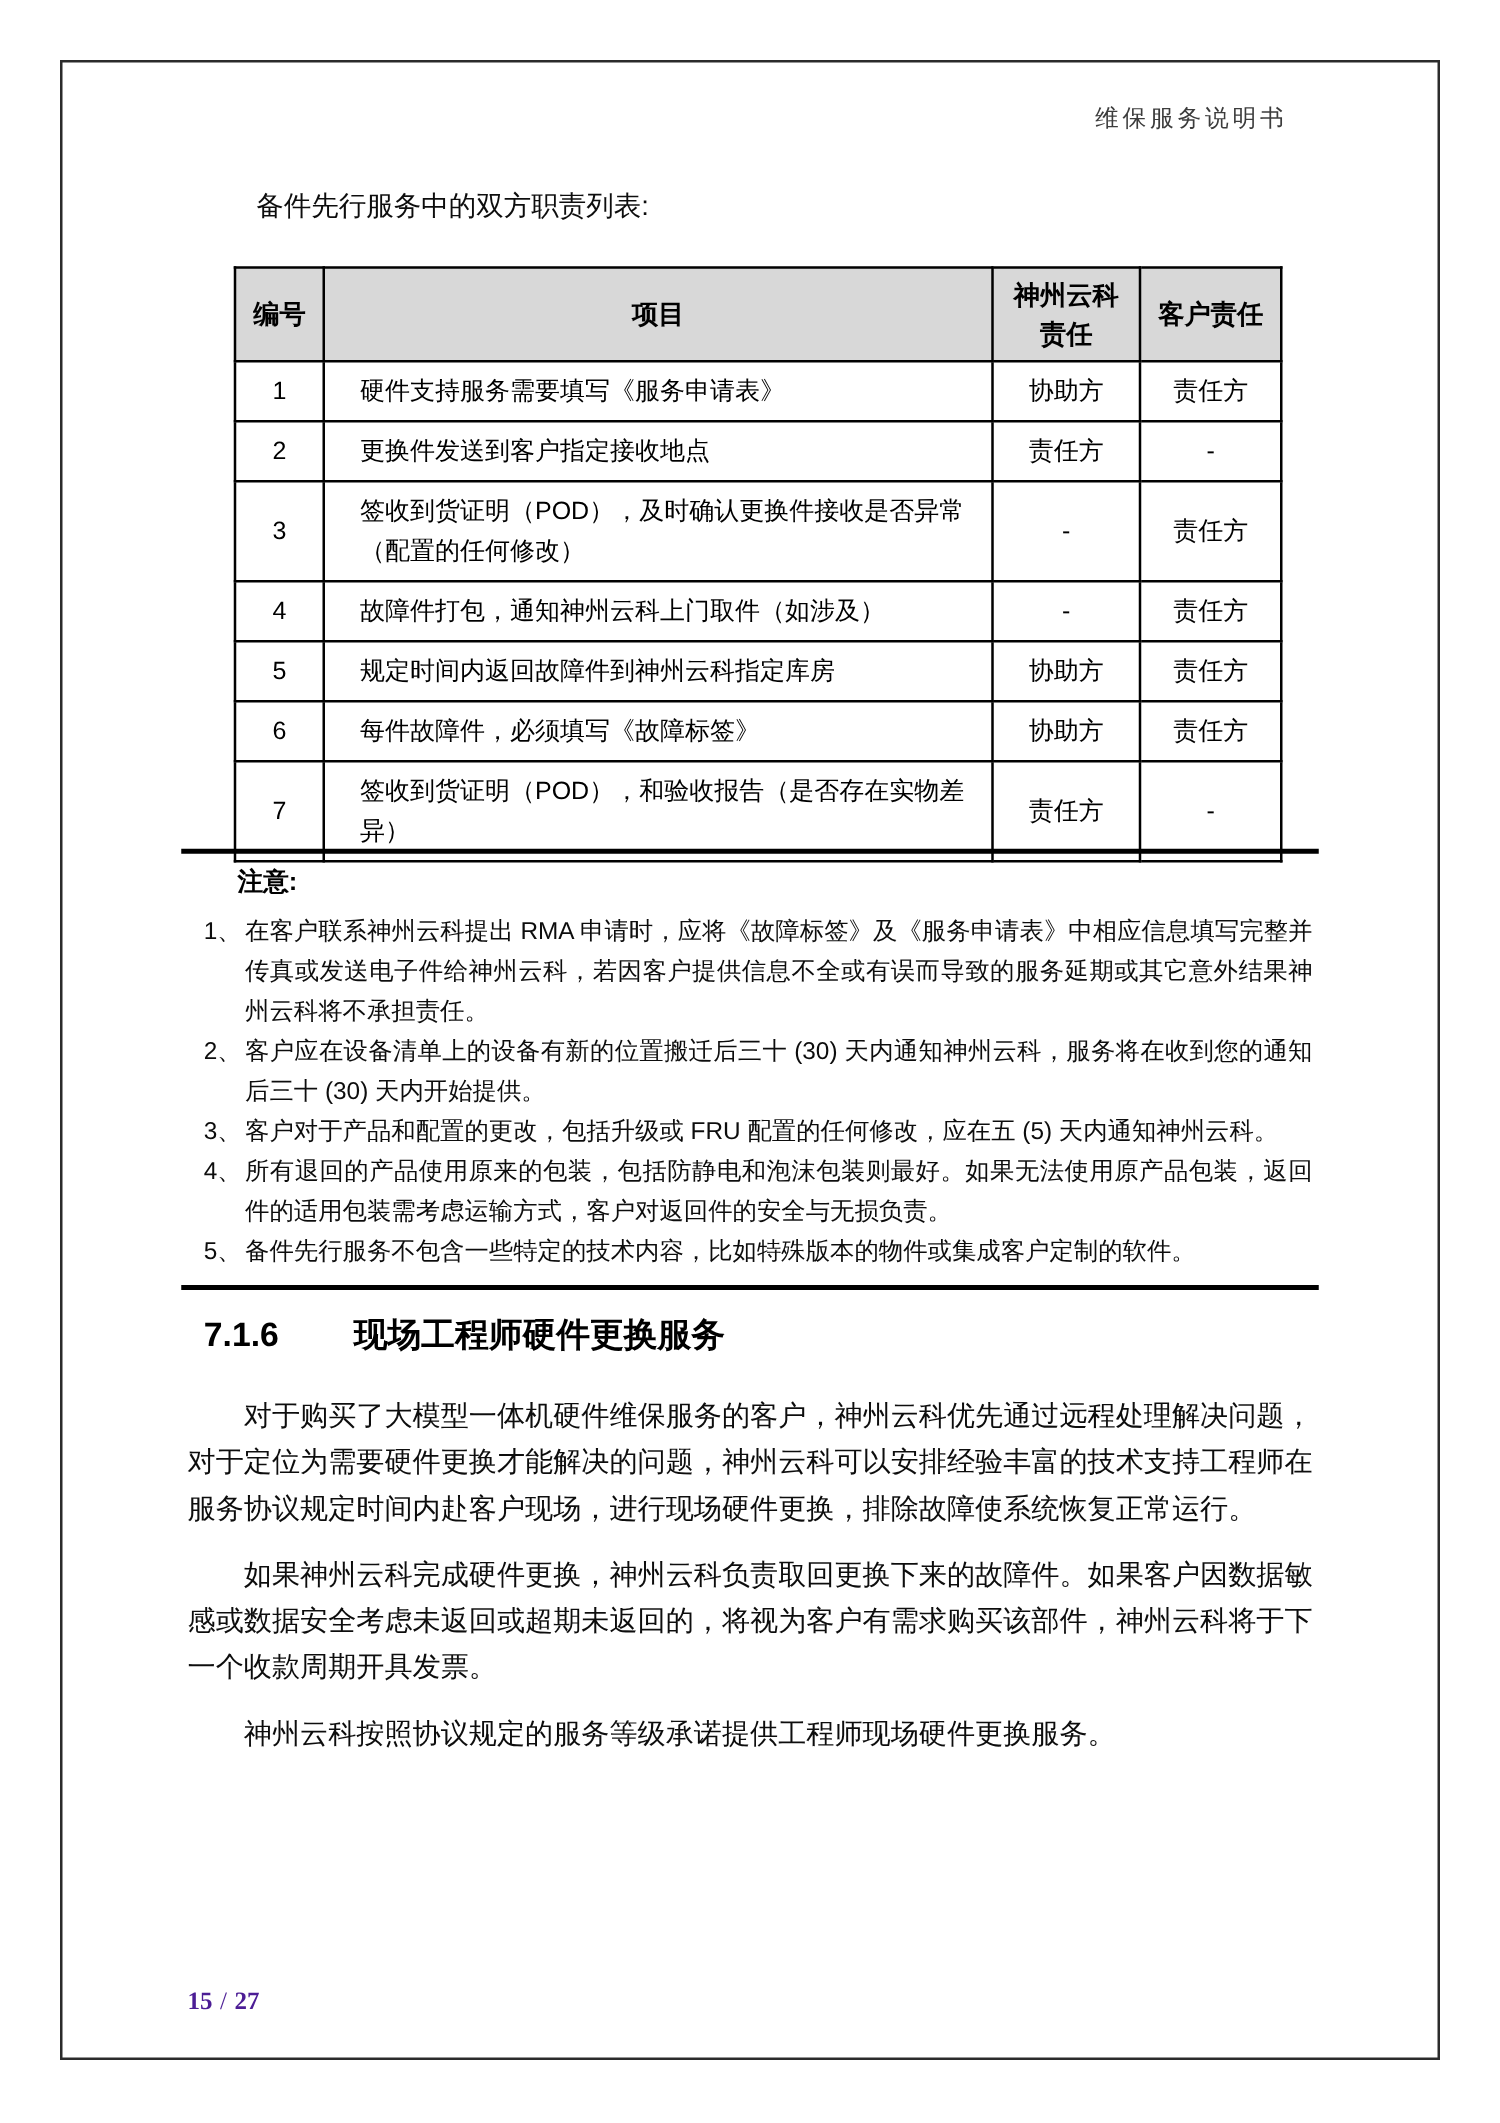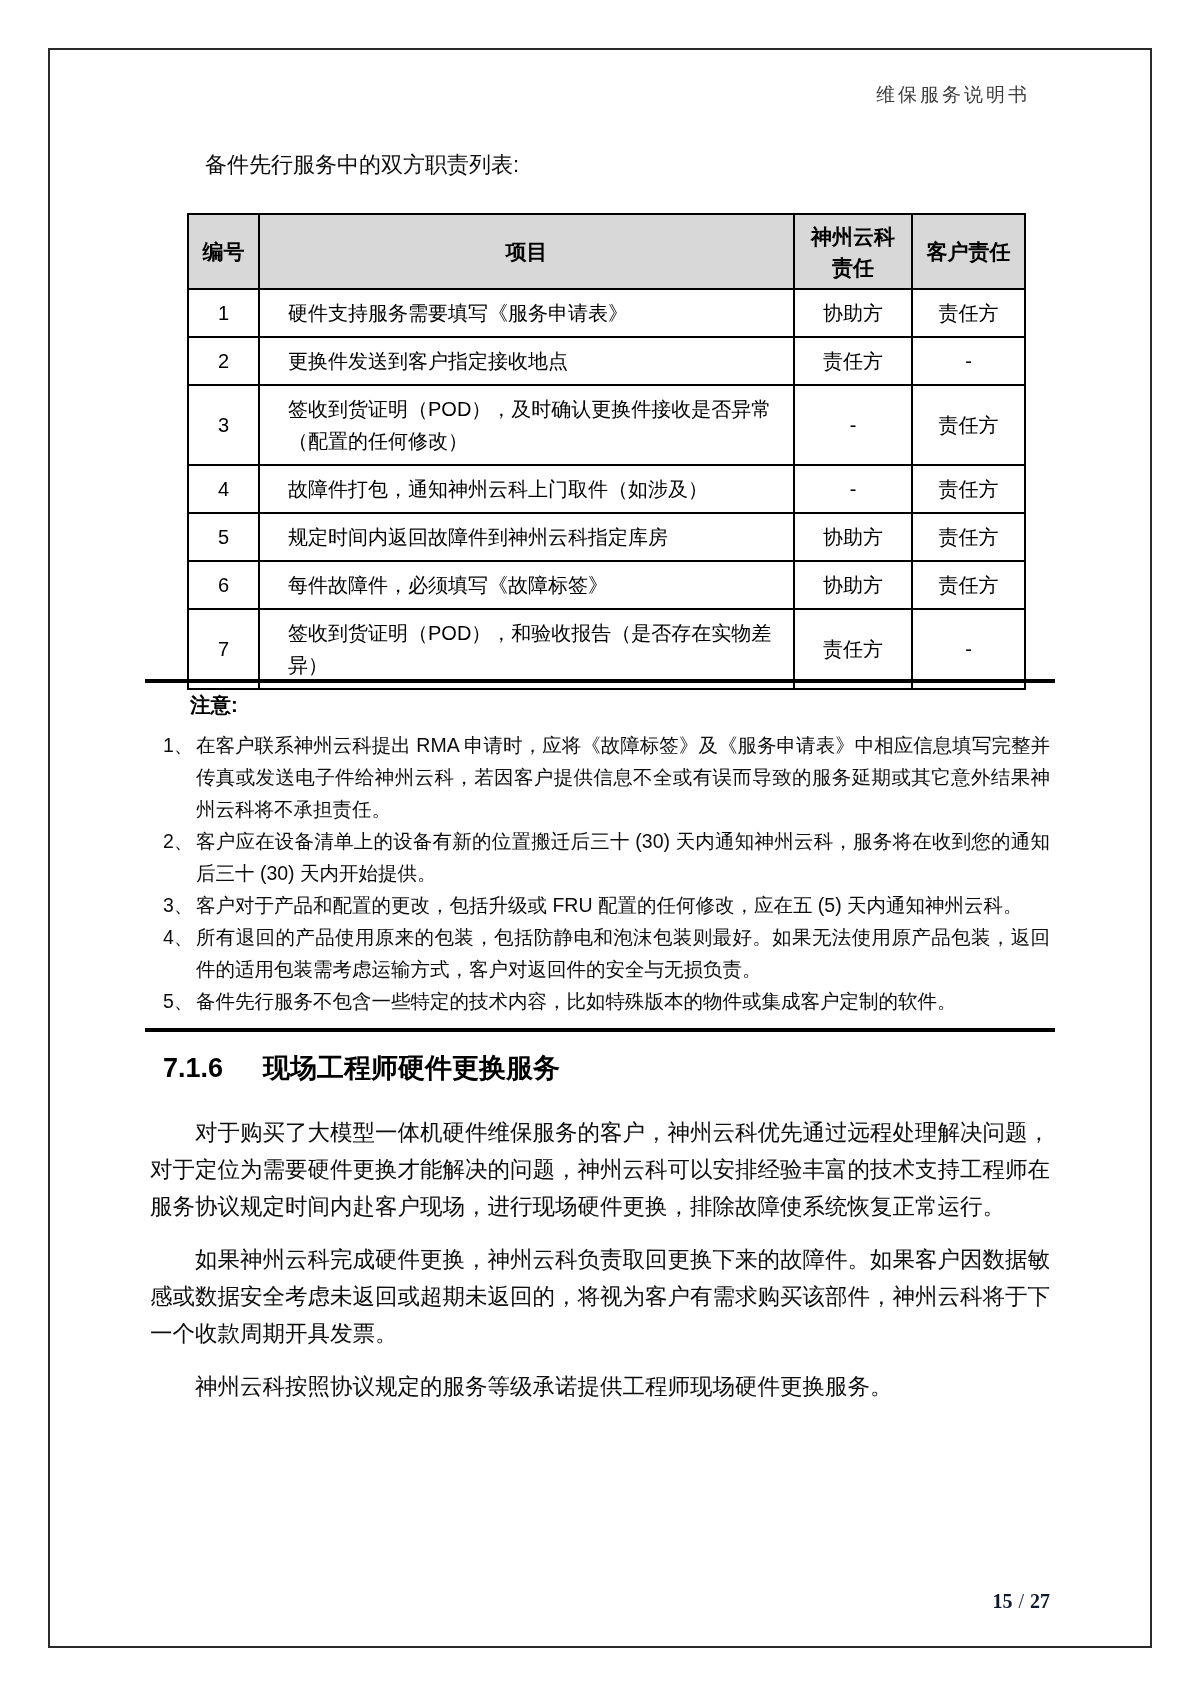--- a/index.html
+++ b/index.html
@@ -46,35 +46,35 @@
   .rule-2{top:978px;}
 
   .notice-label{position:absolute;top:641px;left:10px;font-size:20.5px;font-weight:bold;color:#000;margin-left:30px;}
 
   .notes{position:absolute;top:679px;left:13px;right:0;font-size:19.5px;line-height:32px;color:#0d0d0d;}
   .note{position:relative;padding-left:33px;text-align:justify;}
   .note .marker{position:absolute;left:0;top:0;}
 
   .section-heading{
     position:absolute;top:1000px;left:13px;
-    display:flex;gap:40px;align-items:baseline;
+    display:flex;gap:60px;align-items:baseline;
     font-size:27px;font-weight:bold;color:#000;
   }
 
   .section-body{position:absolute;top:1064px;left:0;right:0;}
   .section-body p{
     margin:0;font-size:22.5px;line-height:37px;color:#0d0d0d;
     text-indent:2em;text-align:justify;
   }
   .section-body p + p{margin-top:16px;}
 
   .page-footer{
-    position:absolute;top:1540px;left:0;right:0;text-align:right;
+    position:absolute;top:1540px;left:0;right:12px;text-align:left;
     font-family:"Liberation Serif","DejaVu Serif",serif;
-    font-size:20px;color:#0f172a;
+    font-size:20px;color:#4c1d95;
   }
   .page-footer .num{font-weight:bold;}
   .page-footer .sep{font-weight:normal;padding:0 6px;}
 </style>
 </head>
 <body>
 
 <div class="page-border">
   <div class="content">
 

